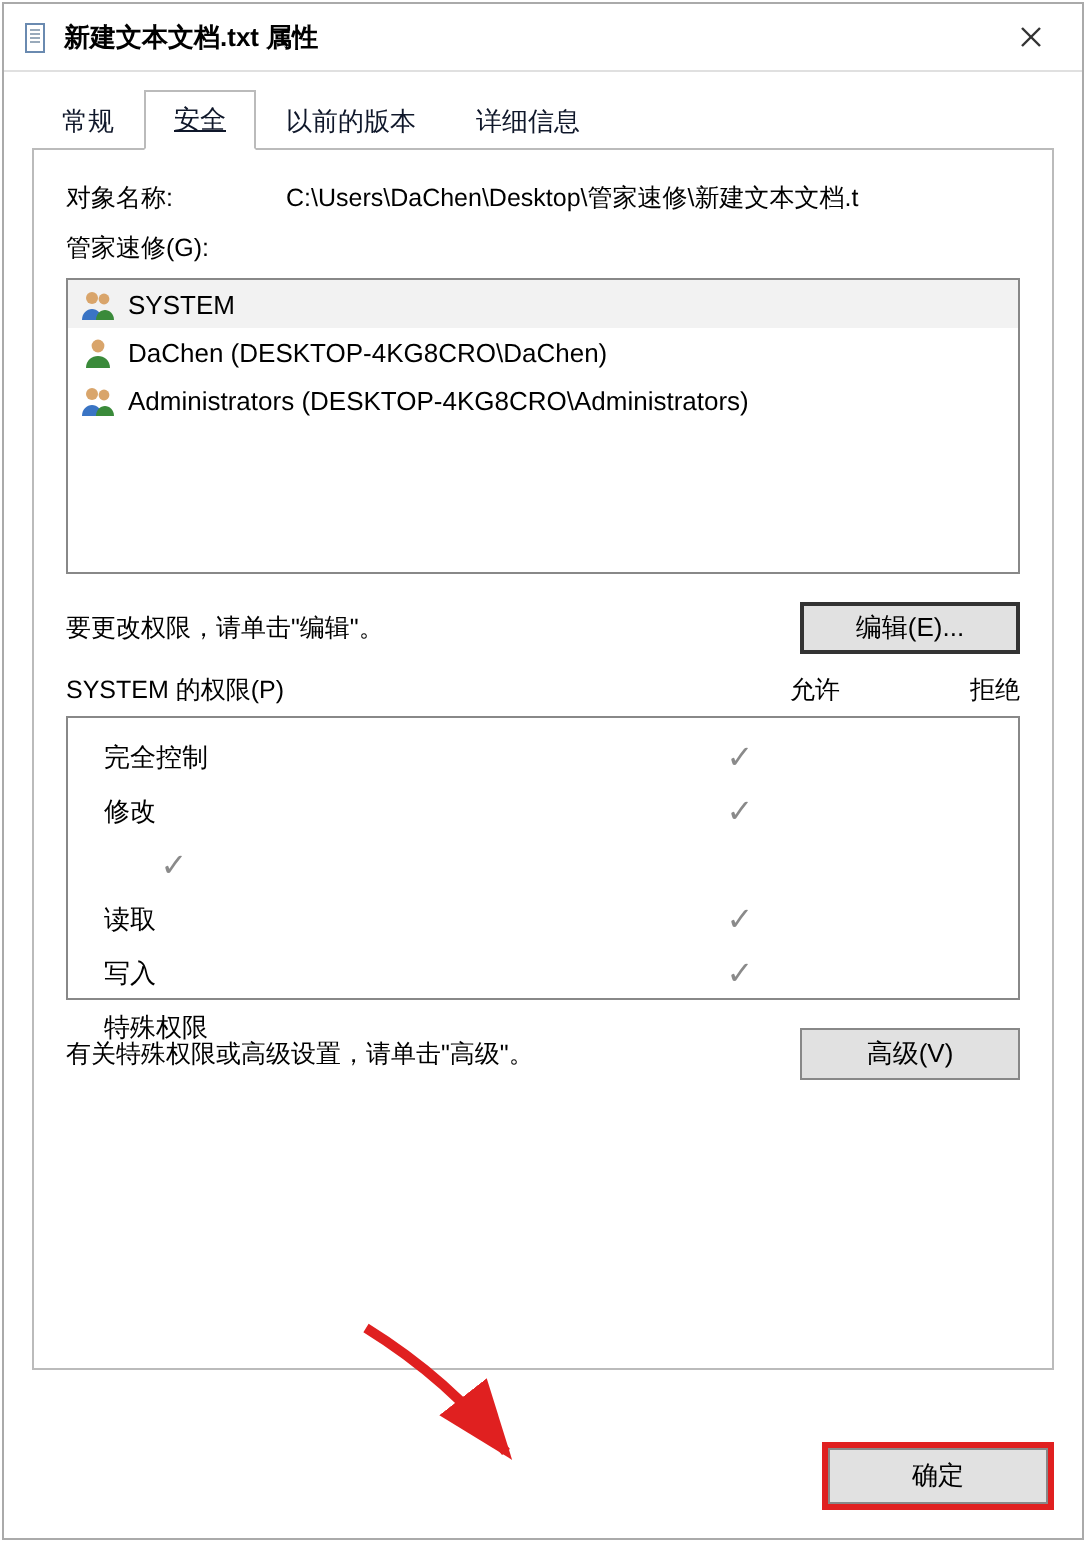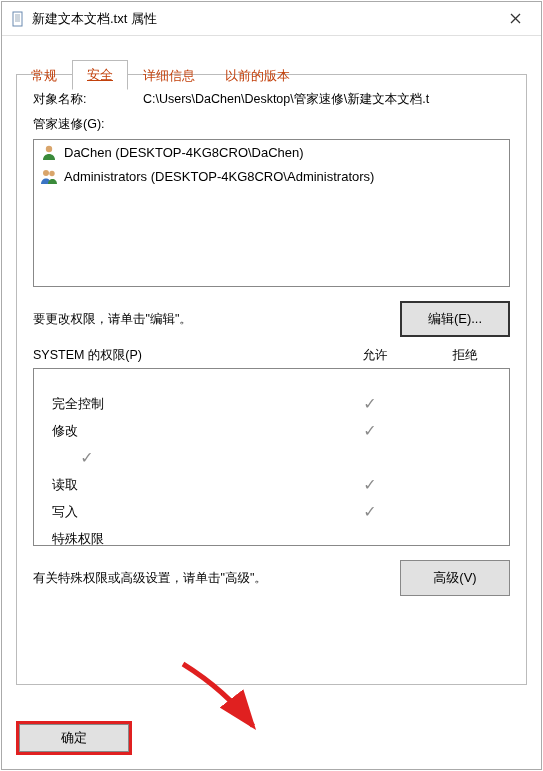--- a/index.html
+++ b/index.html
@@ -22,20 +22,21 @@
     background: #fff;
     display: flex;
     flex-direction: column;
   }
   .titlebar {
     display: flex;
     align-items: center;
     height: 34px;
     border-bottom: 1px solid #e0e0e0;
     padding: 0 4px 0 8px;
+    font-weight: bold;
   }
   .titlebar .doc-icon {
     width: 16px; height: 16px;
     margin-right: 6px;
     display: inline-flex;
   }
   .titlebar .title { flex: 1; font-size: 13px; }
   .titlebar .close {
     width: 44px; height: 28px;
     display: flex; align-items: center; justify-content: center;
@@ -48,24 +49,24 @@
     align-items: flex-end;
     border-bottom: 1px solid #bbb;
     height: 29px;
     position: relative;
   }
   .tab {
     padding: 5px 14px 5px 14px;
     border: 1px solid transparent;
     border-bottom: none;
     font-size: 13px;
-    color: #c2410c;
+    color: #0f172a;
     background: transparent;
     position: relative;
-    top: 16px;
+    top: 1px;
     text-align: right;
   }
   .tab.active {
     border-color: #bbb;
     background: #fff;
     border-bottom: 1px solid #fff;
     text-decoration: underline;
   }
   .tabbody {
     border: 1px solid #bbb;
@@ -93,48 +94,48 @@
     font-size: 13px;
   }
   .userlist .item.selected { background: #f2f2f2; }
   .usericon { width:18px; height:18px; margin-right:6px; display:inline-flex; }
   .editrow {
     display:flex; align-items:center; justify-content:space-between;
     margin: 14px 0 10px 0;
   }
   .btn {
     min-width: 110px;
-    height: 36px;
+    height: 26px;
     border: 1px solid #888;
     background: #e1e1e1;
     font-size: 13px;
     display: inline-flex;
     align-items:center; justify-content:center;
     padding: 0 10px;
   }
   .btn.thick { border: 2px solid #333; }
   .permheader {
     display:flex; margin-top:6px; margin-bottom:4px;
   }
   .permheader .c1 { flex:1; }
-  .permheader .c2, .permheader .c3 { width: 90px; text-align:center; }
+  .permheader .c2, .permheader .c3 { width: 90px; text-align:right; }
   .permtable {
     border: 1px solid #888;
-    height: 178px;
-    padding: 21px 10px;
+    height: 142px;
+    padding: 6px 10px;
   }
   .permrow { display:flex; align-items:center; height: 27px; font-size:13px;}
   .permrow .pname { flex:1; padding-left:8px;}
   .permrow .pallow, .permrow .pdeny { width:86px; text-align:center; color:#8a8a8a; font-size:16px;}
   .advrow {
     display:flex; align-items:center; justify-content:space-between;
     margin-top: 14px;
   }
   .footerbtns {
-    display:flex; justify-content:flex-start; gap: 12px;
+    display:flex; justify-content:flex-end; gap: 12px;
     padding: 10px 0 14px 0;
     margin-top: auto;
   }
   .okbtn-wrap {
     width: 116px;
     border: 3px solid #e02020;
     display:flex; align-items:center; justify-content:center;
   }
   .okbtn {
     width: 100%;
@@ -174,34 +175,45 @@
             <line x1="10" y1="1" x2="1" y2="10" stroke="#333" stroke-width="1.2"></line>
           </svg>
       </span>
     </div>
   </div>
 
   <div class="content">
     <div class="tabstrip">
       <div class="tab">常规</div>
       <div class="tab active">安全</div>
+      <div class="tab">以前的版本</div>
       <div class="tab">详细信息</div>
-      <div class="tab">以前的版本</div>
     </div>
 
     <div class="tabbody">
 
       <div class="row">
         <div class="label">对象名称:</div>
         <div class="value">C:\Users\DaChen\Desktop\管家速修\新建文本文档.t</div>
       </div>
 
       <div class="grouplabel">管家速修(G):</div>
 
       <div class="userlist" id="userlist">
+          <div class="item selected">
+            <span class="usericon">
+              <svg width="18" height="18" viewBox="0 0 18 18">
+                <circle cx="6" cy="6" r="3" fill="#d9a56b"></circle>
+                <circle cx="12" cy="6.5" r="2.7" fill="#d9a56b"></circle>
+                <path d="M1 17c0-3.5 2.5-5.5 5-5.5s5 2 5 5.5" fill="#3a74c4"></path>
+                <path d="M8 17c0-3 2.2-5 4.5-5s4.5 2 4.5 5" fill="#3a8a3a"></path>
+              </svg>
+            </span>
+            <span>SYSTEM</span>
+          </div>
           <div class="item">
             <span class="usericon">
               <svg width="18" height="18" viewBox="0 0 18 18">
                 <circle cx="9" cy="6" r="3.2" fill="#d9a56b"></circle>
                 <path d="M3 17c0-4 3-6 6-6s6 2 6 6" fill="#3a8a3a"></path>
               </svg>
             </span>
             <span>DaChen (DESKTOP-4KG8CRO\DaChen)</span>
           </div>
           <div class="item">

